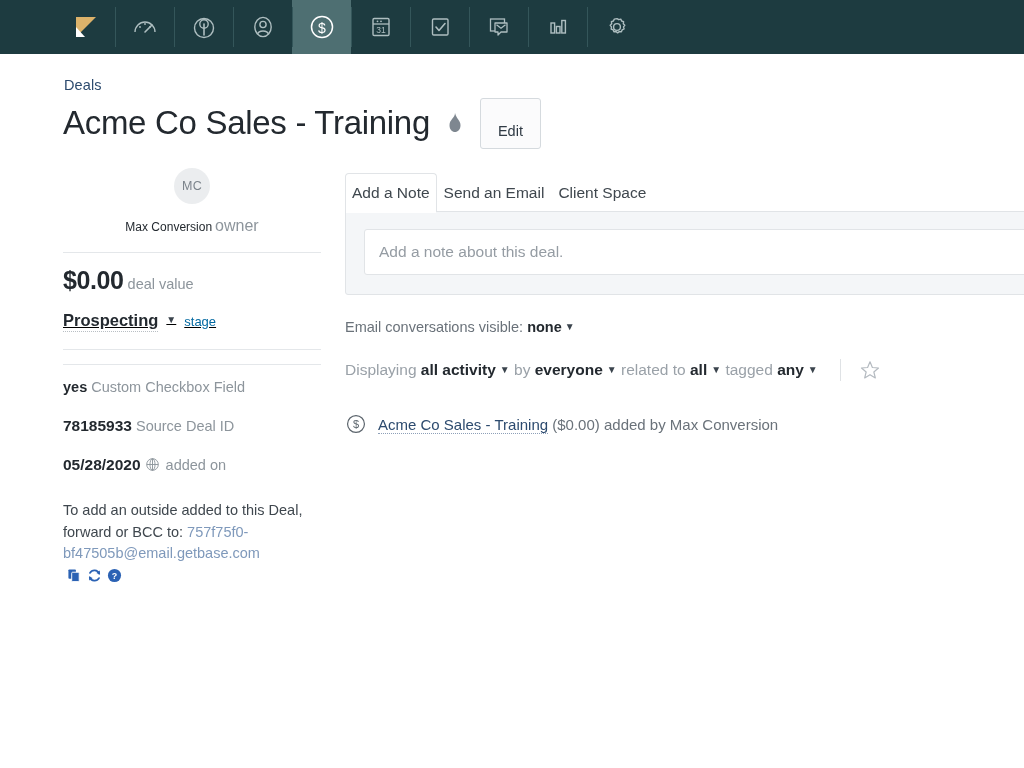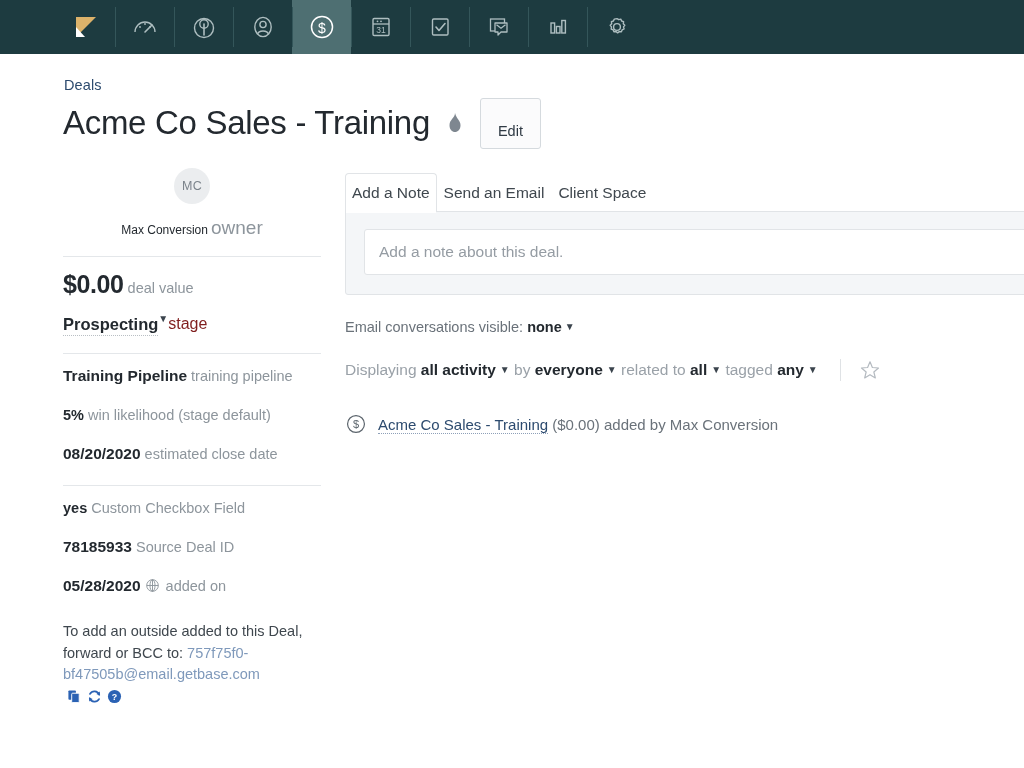--- a/index.html
+++ b/index.html
@@ -96,37 +96,37 @@
     border-radius: 50%;
     background: #ebedef;
     color: #7b838b;
     font-size: 12.5px;
     display: flex;
     align-items: center;
     justify-content: center;
     letter-spacing: .3px;
   }
   .owner-name { font-size: 12px; font-weight: normal; color: #23292f; }
-  .owner-label { font-size: 19px; color: #8d959c; font-weight: 400; margin-left: 3px; text-align: right; }
+  .owner-label { font-size: 16px; color: #8d959c; font-weight: 400; margin-left: 3px; text-align: right; }
 
   .divider { height: 1px; background: #e4e7ea; }
 
   .field { padding: 12px 0 2px; font-size: 14.5px; color: #8d959c; line-height: 22px; }
   .field .v { font-weight: bold; color: #23292f; }
   .field.big { padding-top: 16px; }
   .field.big .v { font-size: 25px; letter-spacing: -.4px; text-align: center; }
   .field .lbl { margin-left: 4px; }
 
-  .stage-row { padding: 14px 0 3px; display: flex; align-items: flex-start; font-size: 15px; }
+  .stage-row { padding: 14px 0 3px; display: flex; align-items: center; gap: 8px; font-size: 15px; text-decoration: underline; }
   .stage-name {
     font-weight: bold; color: #23292f; font-size: 16.5px;
     border-bottom: 1px dotted #b9bfc4; padding-bottom: 1px; cursor: pointer;
   }
   .caret { color: #3b444d; font-size: 10px; position: relative; top: -2px; }
-  .stage-label { color: #7f1d1d; font-size: 16px; }
+  .stage-label { color: #0369a1; font-size: 13px; }
 
   .group-gap { height: 14px; }
   .fields-block .field { padding: 11px 0 6px; }
 
   .email-note {
     margin-top: 18px;
     font-size: 14.5px;
     color: #3f474e;
     line-height: 21.5px;
     width: 250px;
@@ -333,31 +333,20 @@
 
     <div class="stage-row">
       <span class="stage-name">Prospecting</span>
       <span class="caret">▼</span>
       <span class="stage-label">stage</span>
     </div>
 
     <div class="group-gap"></div>
     <div class="divider"></div>
 
-    <div class="fields-block">
-      <div class="field">
-        <span class="v" style="font-size:15.5px">Training Pipeline</span><span class="lbl">training pipeline</span>
-      </div>
-      <div class="field">
-        <span class="v">5%</span><span class="lbl">win likelihood (stage default)</span>
-      </div>
-      <div class="field">
-        <span class="v" style="font-size:15.5px">08/20/2020</span><span class="lbl">estimated close date</span>
-      </div>
-    </div>
 
     <div class="group-gap"></div>
     <div class="divider"></div>
 
     <div class="fields-block">
       <div class="field">
         <span class="v">yes</span><span class="lbl">Custom Checkbox Field</span>
       </div>
       <div class="field">
         <span class="v" style="font-size:15.5px">78185933</span><span class="lbl">Source Deal ID</span>

